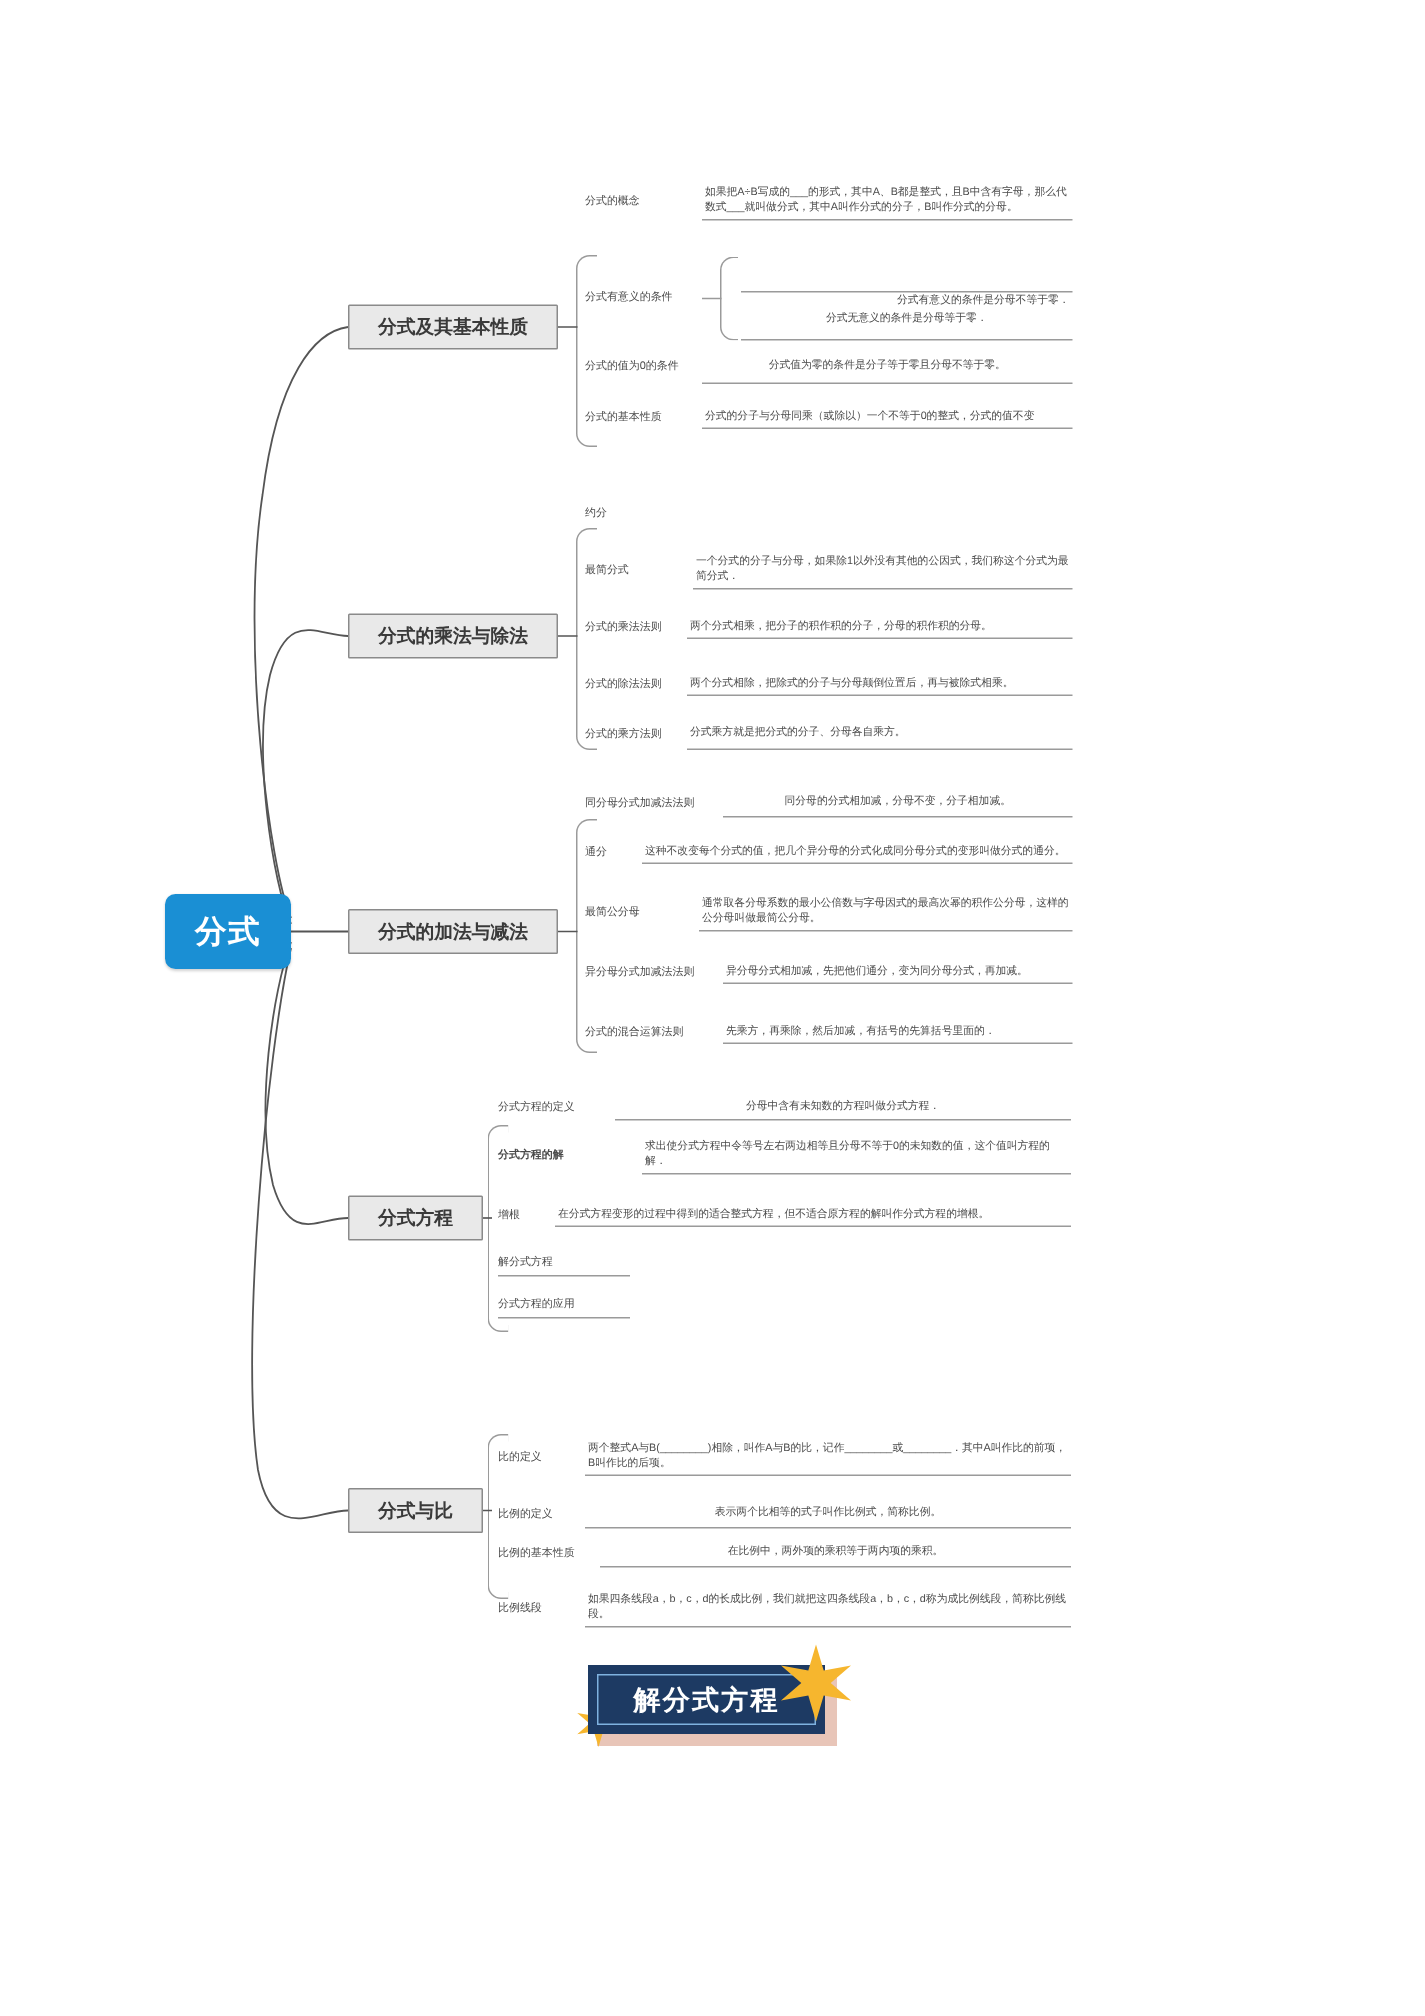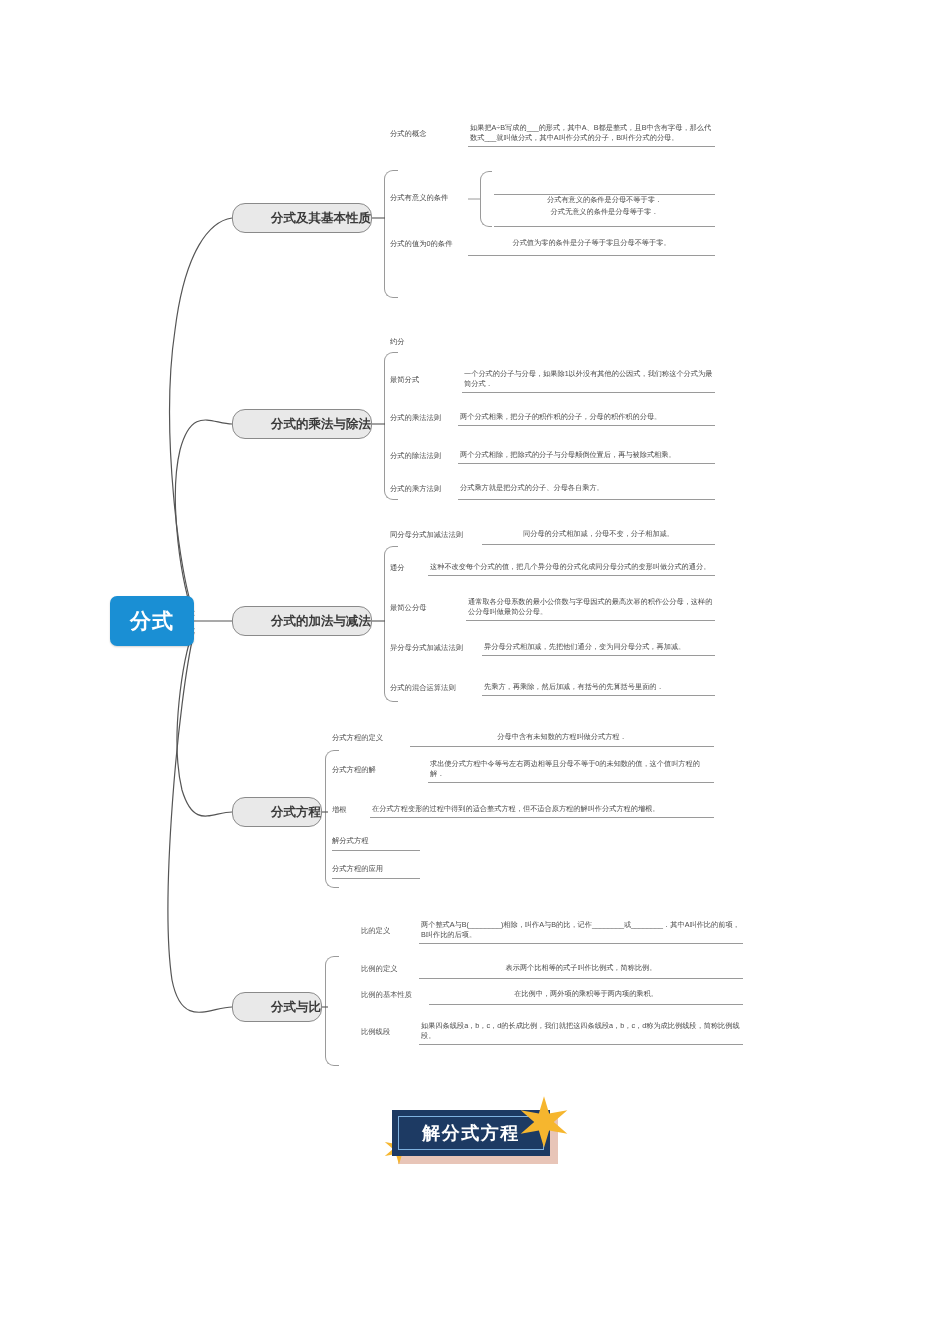--- a/index.html
+++ b/index.html
@@ -49,24 +49,24 @@
     letter-spacing: 1px;
     box-shadow: 0 1px 2px rgba(0,0,0,0.18);
     z-index: 5;
   }
 
   
   .branch-node {
     position: absolute;
     background: #e9e9e9;
     border: 1.4px solid #8a8a8a;
-    border-radius: 13px;
+    border-radius: 1px;
     display: flex;
     align-items: center;
-    justify-content: flex-end;
+    justify-content: center;
     font-size: 12.5px;
     font-weight: bold;
     color: #3a3a3a;
     height: 30px;
     box-sizing: border-box;
     z-index: 4;
     white-space: nowrap;
   }
 
   
@@ -212,37 +212,45 @@
     </div>
 
     <div class="l2-row" style="height:63px; margin-top:2px;">
       <div class="l2-label" style="width:78px; text-align:left;">分式有意义的条件</div>
       <div class="l2-kids" style="position:relative;">
         <div class="bracket" style="left:12px; top:2px; width:12px; height:56px;"></div>
         <svg style="position:absolute; left:0px; top:28px; width:14px; height:4px;">
           <line x1="0" y1="2" x2="13" y2="2" stroke="#9a9a9a" stroke-width="1"></line>
         </svg>
         <div class="l3-row underline-bottom" style="margin-left:26px; height:26px; display:flex; align-items:center;">
-          <div class="l3-text" style="text-align:center; width:100%;margin-top:40px;">分式有意义的条件是分母不等于零．</div>
+          <div class="l3-text" style="text-align:right; width:100%;margin-top:40px;">分式有意义的条件是分母不等于零．</div>
         </div>
         <div class="l3-row underline-bottom" style="margin-left:26px; height:26px; margin-top:6px; display:flex; align-items:center;">
           <div class="l3-text" style="text-align:center; width:100%;">分式无意义的条件是分母等于零．</div>
         </div>
       </div>
     </div>
 
     <div class="l2-row" style="height:26px; margin-top:2px;">
       <div class="l2-label" style="width:78px; text-align:left;">分式的值为0的条件</div>
       <div class="l2-kids">
         <div class="l3-row underline-bottom" style="display:flex; align-items:center; height:24px;">
           <div class="l3-text" style="text-align:center; width:100%;">分式值为零的条件是分子等于零且分母不等于零。</div>
         </div>
       </div>
     </div>
 
+    <div class="l2-row" style="height:34px; margin-top:4px;">
+      <div class="l2-label" style="width:78px; text-align:left;">分式的基本性质</div>
+      <div class="l2-kids">
+        <div class="l3-row underline-bottom">
+          <div class="l3-text">分式的分子与分母同乘（或除以）一个不等于0的整式，分式的值不变</div>
+        </div>
+      </div>
+    </div>
   </div>
 
   <div class="branch-node" style="left:232px; top:409px; width:140px;">
     <span>分式的乘法与除法</span>
   </div>
   <div class="bracket" style="left:384px; top:352px; width:14px; height:148px;"></div>
   <svg style="position:absolute; left:371px; top:416px; width:16px; height:16px;">
     <line x1="0" y1="8" x2="14" y2="8" stroke="#555555" stroke-width="1.1"></line>
   </svg>
 
@@ -355,21 +363,21 @@
     <div class="l2-row" style="height:20px;">
       <div class="l2-label" style="width:78px; text-align:left;">分式方程的定义</div>
       <div class="l2-kids">
         <div class="l3-row underline-bottom" style="display:flex; align-items:center; height:18px;">
           <div class="l3-text" style="text-align:center; width:100%;">分母中含有未知数的方程叫做分式方程．</div>
         </div>
       </div>
     </div>
 
     <div class="l2-row" style="height:36px; margin-top:4px;">
-      <div class="l2-label" style="width:78px; text-align:left;">分式方程的解</div>
+      <div class="l2-label" style="width:78px; text-align:left;font-weight:bold;">分式方程的解</div>
       <div class="l2-kids">
         <div class="l3-row underline-bottom" style="margin-left:18px;">
           <div class="l3-text">求出使分式方程中令等号左右两边相等且分母不等于0的未知数的值，这个值叫方程的解．</div>
         </div>
       </div>
     </div>
 
     <div class="l2-row" style="height:36px; margin-top:4px;">
       <div class="l2-label" style="width:38px; text-align:left;">增根</div>
       <div class="l2-kids">
@@ -389,21 +397,21 @@
   </div>
 
   <div class="branch-node" style="left:232px; top:992px; width:90px;">
     <span>分式与比</span>
   </div>
   <div class="bracket" style="left:325px; top:956px; width:14px; height:110px;"></div>
   <svg style="position:absolute; left:320px; top:999px; width:12px; height:16px;">
     <line x1="0" y1="8" x2="8" y2="8" stroke="#555555" stroke-width="1.1"></line>
   </svg>
 
-  <div class="l2-group" style="left:332px; top:908px; width:382px;margin-left:29px;">
+  <div class="l2-group" style="left:332px; top:948px; width:382px;">
     <div class="l2-row" style="height:46px;">
       <div class="l2-label" style="width:58px; text-align:left;">比的定义</div>
       <div class="l2-kids">
         <div class="l3-row underline-bottom">
           <div class="l3-text">两个整式A与B(________)相除，叫作A与B的比，记作________或________．其中A叫作比的前项，B叫作比的后项。</div>
         </div>
       </div>
     </div>
 
     <div class="l2-row" style="height:22px; margin-top:4px;">

